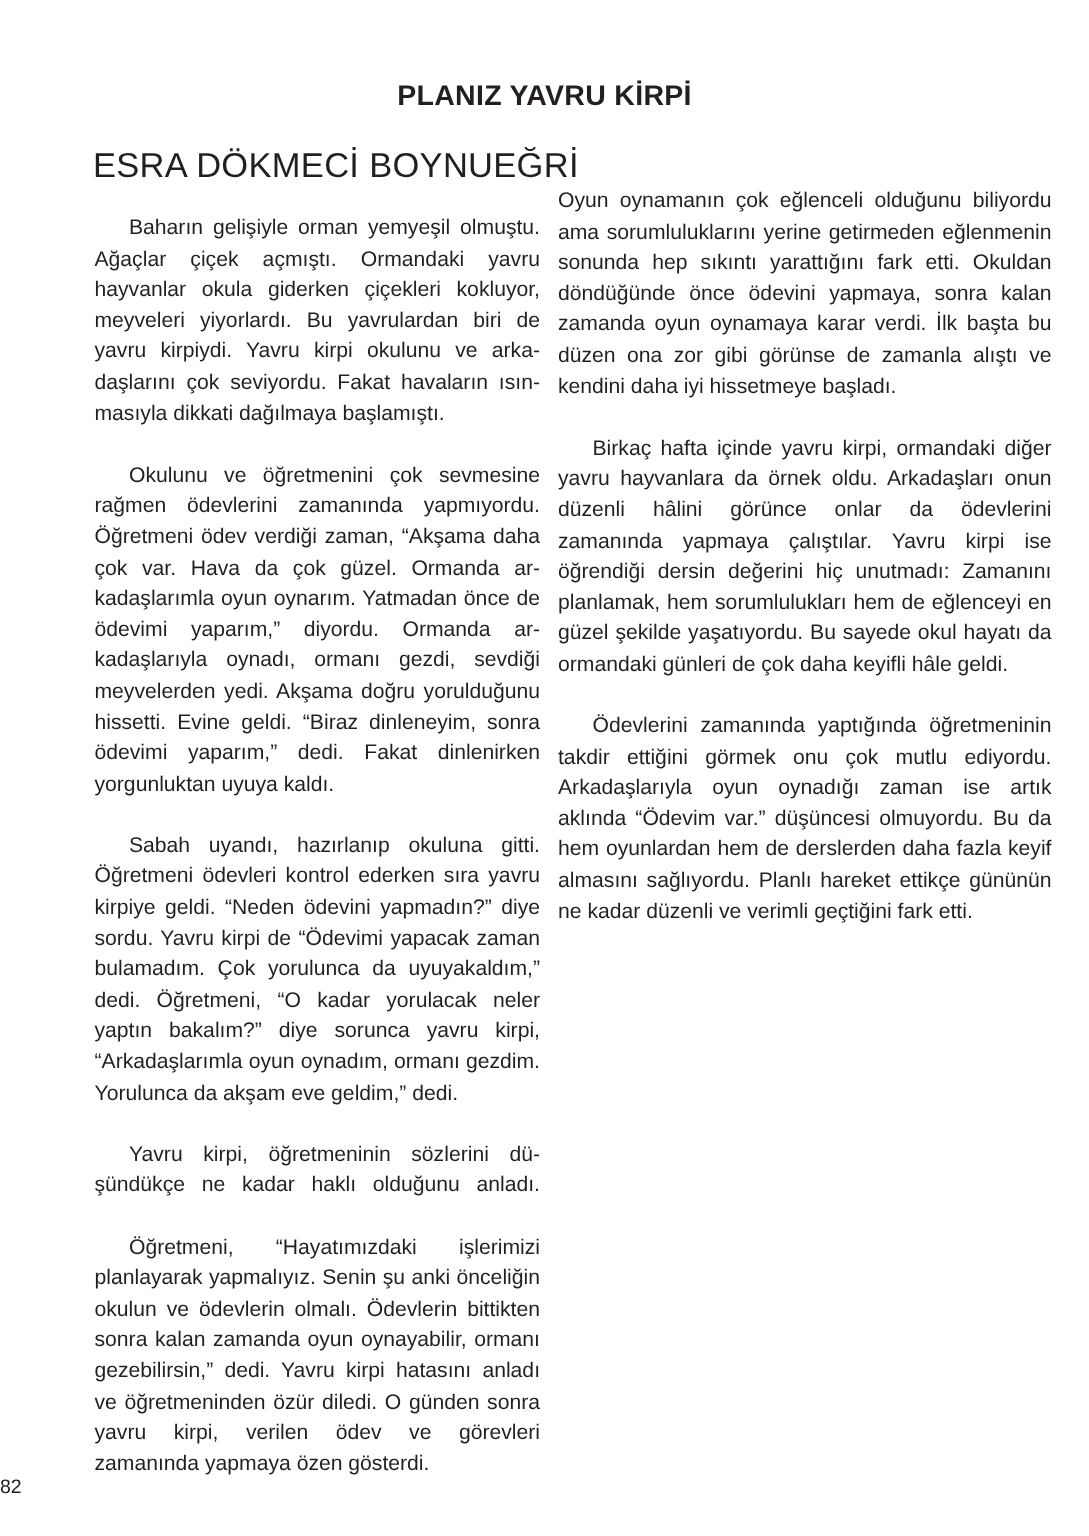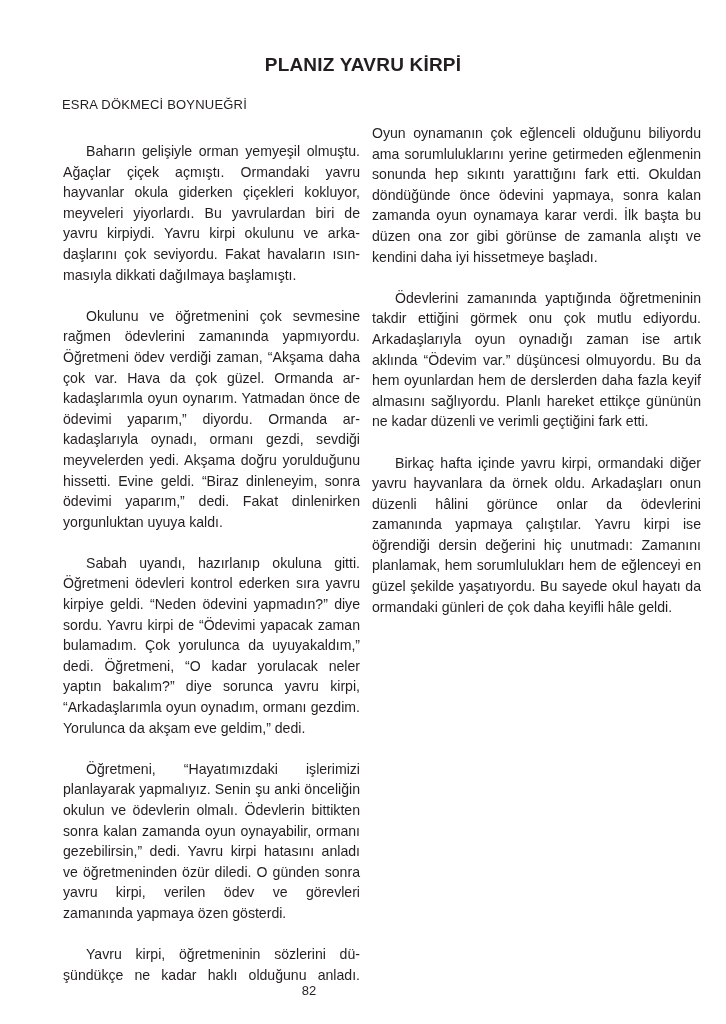--- a/index.html
+++ b/index.html
@@ -6,49 +6,49 @@
     body {
       width: 726px; height: 1024px; position: relative; overflow: hidden;
       font-family: "Liberation Sans", "DejaVu Sans", sans-serif;
       color: #231f20;
     }
     .title {
       position: absolute; left: 0; top: 54px; width: 726px; text-align: center;
       font-weight: bold; font-size: 19px; letter-spacing: 0.2px; color: #231f20;
     }
     .author {
-      position: absolute; left: 62px; top: 97px; font-size: 13px; color: #231f20;
+      position: absolute; left: 62px; top: 97px; font-size: 23px; color: #231f20;
       letter-spacing: 0.2px;
     }
     .col {
       position: absolute; top: 141px; font-size: 14.1px; line-height: 20.6px;
       text-align: justify; hyphens: manual;
     }
     .col.left { left: 63px; width: 297px; }
     .col.right { left: 372px; width: 329px; top: 123px; }
     .col p { margin: 0 0 20.6px 0; text-indent: 23px; }
     .col.right p.first { text-indent: 0; }
     .pageno {
-      position: absolute; left: 0; width: 618px; top: 983px; text-align: center;
+      position: absolute; left: 0; width: 618px; top: 983px; 
       font-size: 13px; color: #231f20;
     }
   </style>
 </head>
 <body>
 
 <div class="title">PLANIZ YAVRU KİRPİ</div>
 <div class="author">ESRA DÖKMECİ BOYNUEĞRİ</div>
 
 <div class="col left">
   <p>Baharın gelişiyle orman yemyeşil olmuş­tu. Ağaçlar çiçek açmıştı. Ormandaki yavru hayvanlar okula giderken çiçekleri kokluyor, meyveleri yiyorlardı. Bu yavrulardan biri de yavru kirpiydi. Yavru kirpi okulunu ve arka­daşlarını çok seviyordu. Fakat havaların ısın­masıyla dikkati dağılmaya başlamıştı.</p>
   <p>Okulunu ve öğretmenini çok sevmesine rağmen ödevlerini zamanında yapmıyordu. Öğretmeni ödev verdiği zaman, “Akşama daha çok var. Hava da çok güzel. Ormanda ar­kadaşlarımla oyun oynarım. Yatmadan önce de ödevimi yaparım,” diyordu. Ormanda ar­kadaşlarıyla oynadı, ormanı gezdi, sevdiği meyvelerden yedi. Akşama doğru yoruldu­ğunu hissetti. Evine geldi. “Biraz dinleneyim, sonra ödevimi yaparım,” dedi. Fakat dinlenir­ken yorgunluktan uyuya kaldı.</p>
   <p>Sabah uyandı, hazırlanıp okuluna gitti. Öğretmeni ödevleri kontrol ederken sıra yav­ru kirpiye geldi. “Neden ödevini yapmadın?” diye sordu. Yavru kirpi de “Ödevimi yapacak zaman bulamadım. Çok yorulunca da uyuya­kaldım,” dedi. Öğretmeni, “O kadar yorulacak neler yaptın bakalım?” diye sorunca yavru kirpi, “Arkadaşlarımla oyun oynadım, orma­nı gezdim. Yorulunca da akşam eve geldim,” dedi.</p>
+  <p style="text-align-last: justify;">Yavru kirpi, öğretmeninin sözlerini dü­şündükçe ne kadar haklı olduğunu anladı.</p>
   <p>Öğretmeni, “Hayatımızdaki işlerimizi planlayarak yapmalıyız. Senin şu anki önce­liğin okulun ve ödevlerin olmalı. Ödevlerin bittikten sonra kalan zamanda oyun oyna­yabilir, ormanı gezebilirsin,” dedi. Yavru kirpi hatasını anladı ve öğretmeninden özür diledi. O günden sonra yavru kirpi, verilen ödev ve görevleri zamanında yapmaya özen gösterdi.</p>
-  <p style="text-align-last: justify;">Yavru kirpi, öğretmeninin sözlerini dü­şündükçe ne kadar haklı olduğunu anladı.</p>
 </div>
 
 <div class="col right">
   <p class="first">Oyun oynamanın çok eğlenceli olduğunu biliyordu ama sorumluluklarını yerine getir­meden eğlenmenin sonunda hep sıkıntı ya­rattığını fark etti. Okuldan döndüğünde önce ödevini yapmaya, sonra kalan zamanda oyun oynamaya karar verdi. İlk başta bu düzen ona zor gibi görünse de zamanla alıştı ve kendini daha iyi hissetmeye başladı.</p>
+  <p>Birkaç hafta içinde yavru kirpi, ormanda­ki diğer yavru hayvanlara da örnek oldu. Ar­kadaşları onun düzenli hâlini görünce onlar da ödevlerini zamanında yapmaya çalıştılar. Yavru kirpi ise öğrendiği dersin değerini hiç unutmadı: Zamanını planlamak, hem sorum­lulukları hem de eğlenceyi en güzel şekilde yaşatıyordu. Bu sayede okul hayatı da orman­daki günleri de çok daha keyifli hâle geldi.</p>
   <p>Ödevlerini zamanında yaptığında öğret­meninin takdir ettiğini görmek onu çok mutlu ediyordu. Arkadaşlarıyla oyun oynadığı za­man ise artık aklında “Ödevim var.” düşünce­si olmuyordu. Bu da hem oyunlardan hem de derslerden daha fazla keyif almasını sağlıyor­du. Planlı hareket ettikçe gününün ne kadar düzenli ve verimli geçtiğini fark etti.</p>
-  <p>Birkaç hafta içinde yavru kirpi, ormanda­ki diğer yavru hayvanlara da örnek oldu. Ar­kadaşları onun düzenli hâlini görünce onlar da ödevlerini zamanında yapmaya çalıştılar. Yavru kirpi ise öğrendiği dersin değerini hiç unutmadı: Zamanını planlamak, hem sorum­lulukları hem de eğlenceyi en güzel şekilde yaşatıyordu. Bu sayede okul hayatı da orman­daki günleri de çok daha keyifli hâle geldi.</p>
 </div>
 
 <div class="pageno">82</div>
 
 </body></html>

